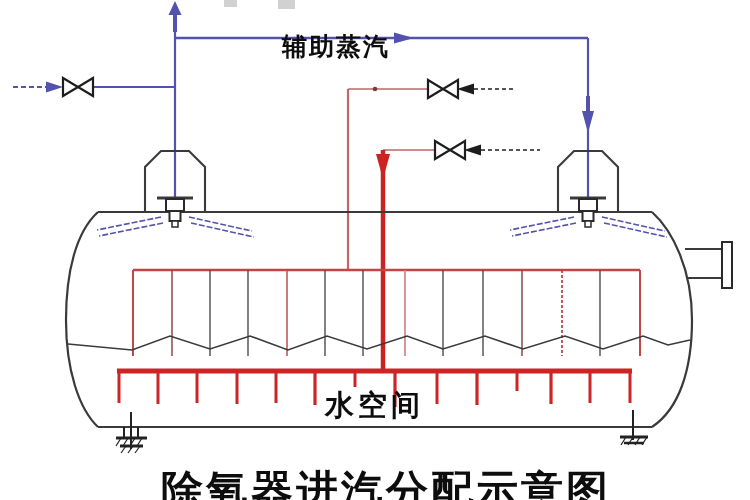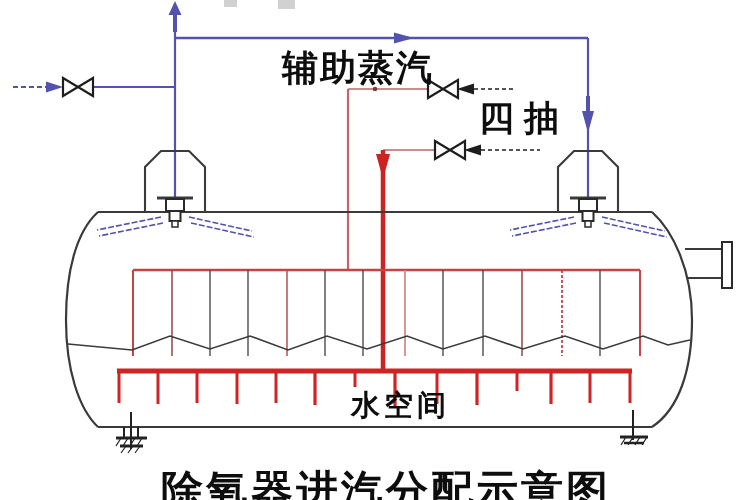--- a/index.html
+++ b/index.html
@@ -2,24 +2,24 @@
 <html><head>
 <meta charset="utf-8">
 <style>
   html,body{margin:0;padding:0;background:#fff;}
   .screen{
     position:relative;width:750px;height:500px;overflow:hidden;background:#ffffff;
     font-family:"Liberation Sans","DejaVu Sans",sans-serif;
   }
   .screen svg{position:absolute;left:0;top:0;}
   .lbl{position:absolute;font-weight:bold;color:#0d0d0d;white-space:nowrap;line-height:1;}
-  .lbl-aux   {left:282px;top:50px; font-size:36px;letter-spacing:2px;}
+  .lbl-aux   {left:282px;top:34px; font-size:25px;letter-spacing:2px;}
   .lbl-four  {left:479px;top:100px;font-size:35px;letter-spacing:10px;}
   .lbl-steam {left:406px;top:222px;font-size:29px;letter-spacing:3px;}
-  .lbl-water {left:351px;top:391px;font-size:29px;letter-spacing:4px;}
+  .lbl-water {left:325px;top:391px;font-size:29px;letter-spacing:4px;}
   .lbl-cap   {left:161px;top:470px;font-size:42px;letter-spacing:3px;}
   
   .st-blue{stroke:var(--pipe-blue,#5353ae);}
   .fl-blue{fill:var(--pipe-blue,#5353ae);}
   .st-pink{stroke:var(--pipe-pink,#cc8d8d);}
   .st-red{stroke:var(--pipe-red,#cc2222);}
   .fl-red{fill:var(--pipe-red,#cc2222);}
   .st-hdr{stroke:var(--header-red,#c24545);}
   .st-dark{stroke:var(--outline-dark,#3a3a3a);}
   .fl-dark{fill:#1d1d1d;}
@@ -170,16 +170,15 @@
       <line x1="620" y1="437" x2="648" y2="437" stroke-width="3"></line>
       <line x1="624" y1="443" x2="644" y2="443" stroke-width="2.5"></line>
       <line x1="626" y1="437" x2="621" y2="445" stroke-width="1.2"></line>
       <line x1="633" y1="437" x2="628" y2="445" stroke-width="1.2"></line>
       <line x1="640" y1="437" x2="635" y2="445" stroke-width="1.2"></line>
       <line x1="647" y1="437" x2="642" y2="445" stroke-width="1.2"></line>
     </g>
   </svg>
 
   <div class="lbl lbl-aux">辅助蒸汽</div>
-  <div class="lbl lbl-four">四抽</div>
   <div class="lbl lbl-water">水空间</div>
   <div class="lbl lbl-cap">除氧器进汽分配示意图</div>
 </div>
 
 </body></html>

